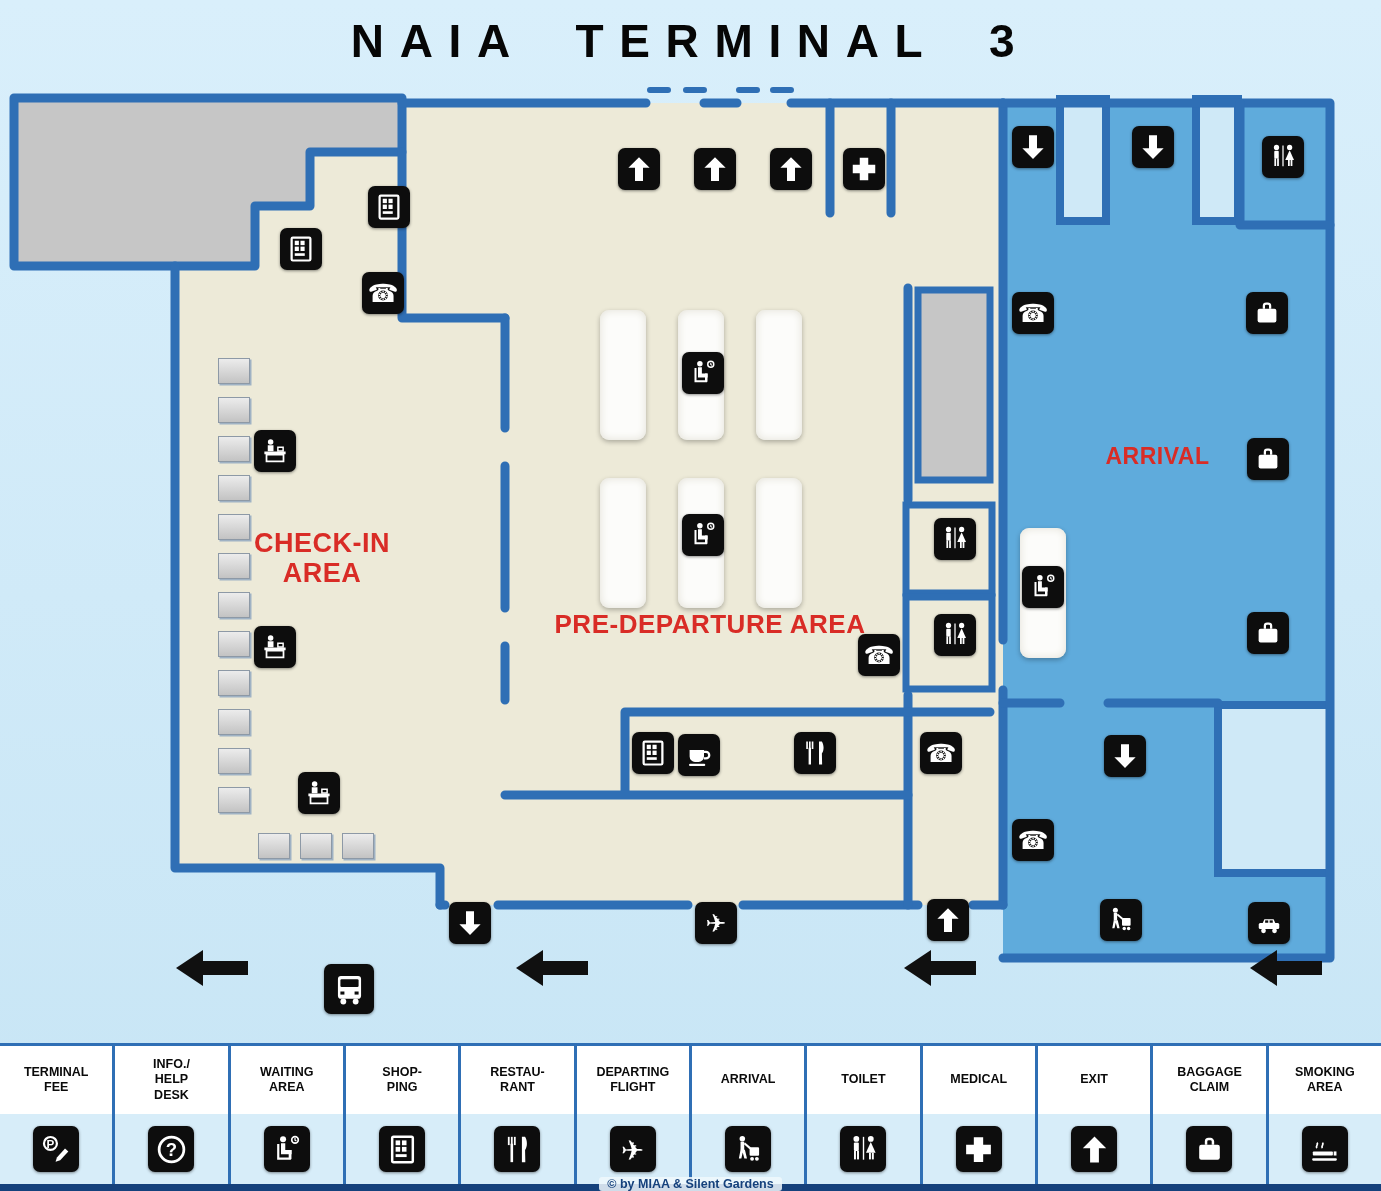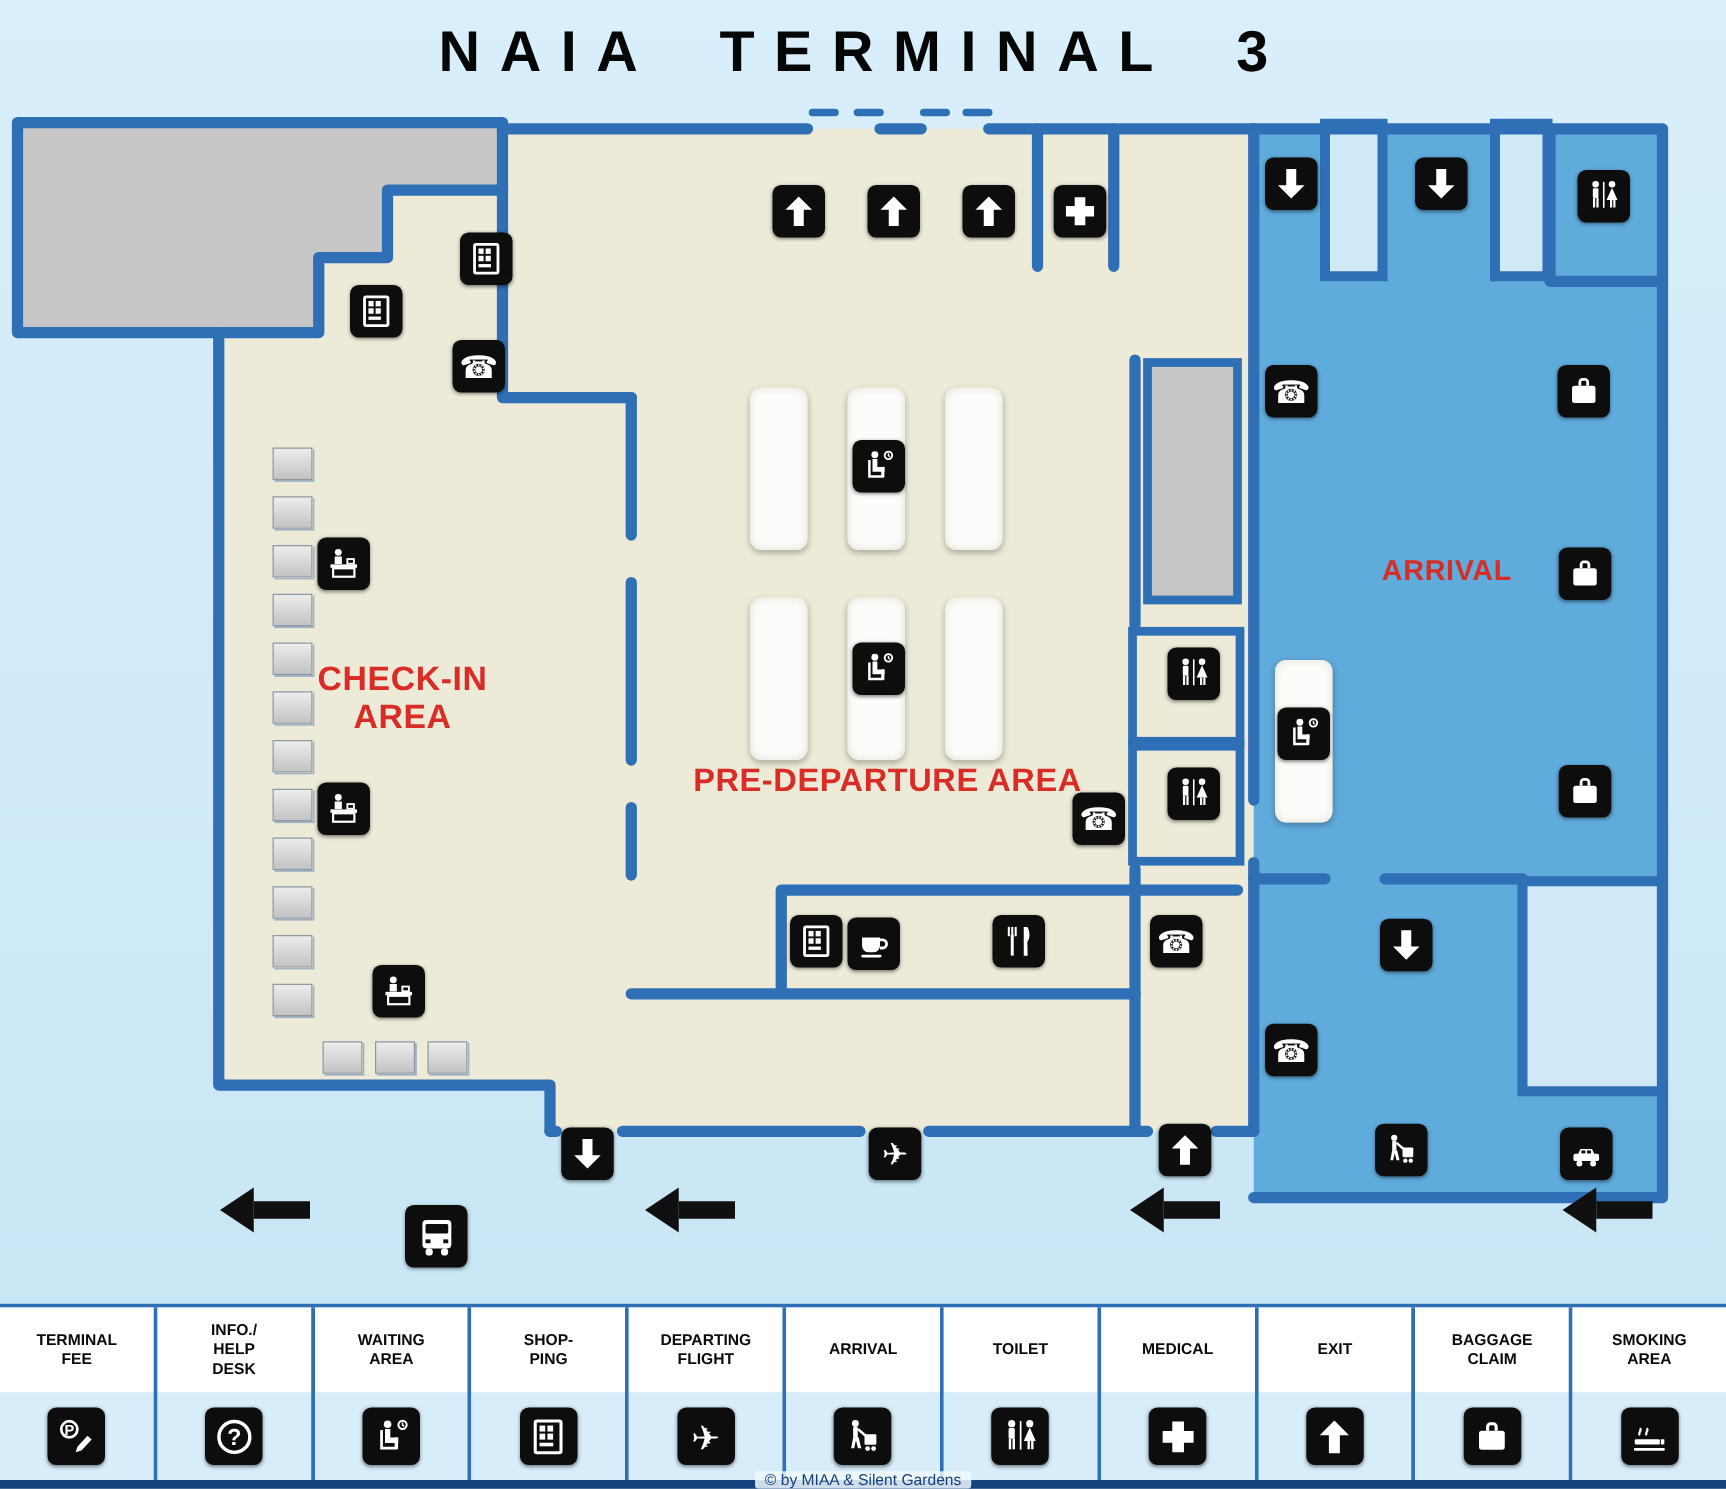--- a/index.html
+++ b/index.html
@@ -52,21 +52,21 @@
   .llabel{
     height:64px;background:#ffffff;display:flex;align-items:center;justify-content:center;
     text-align:center;font-weight:bold;font-size:12.5px;line-height:1.22;color:#0a0a0a;
     white-space:pre-line;padding:2px 1px;
   }
   .licon{flex:1;background:#d7edf9;display:flex;align-items:center;justify-content:center;}
   .ltile{position:static;width:46px;height:46px;}
   .ltile .isvg{width:33px;height:33px;}
   .copyright{
     position:absolute;left:0;right:0;bottom:0;text-align:center;z-index:5;
-    font-size:12.5px;font-weight:normal;color:#15417c;
+    font-size:12.5px;font-weight:bold;color:#15417c;
   }
   .copyright span{background:rgba(240,248,253,.85);padding:0 8px;border-radius:3px;}
 </style>
 </head>
 <body>
 
 <svg width="0" height="0" style="position:absolute" aria-hidden="true">
   <defs>
     <symbol id="sym-arrow-up" viewBox="0 0 24 24">
         <g fill="#fff">
@@ -516,20 +516,31 @@
 PING</div>
       <div class="licon">
         <div class="tile ltile">
           <svg class="isvg" viewBox="0 0 24 24">
             <use href="#sym-shop"></use>
           </svg>
         </div>
       </div>
     </div>
     <div class="lcol">
+      <div class="llabel">RESTAU-
+RANT</div>
+      <div class="licon">
+        <div class="tile ltile">
+          <svg class="isvg" viewBox="0 0 24 24">
+            <use href="#sym-fork"></use>
+          </svg>
+        </div>
+      </div>
+    </div>
+    <div class="lcol">
       <div class="llabel">DEPARTING
 FLIGHT</div>
       <div class="licon">
         <div class="tile ltile">
           <svg class="isvg" viewBox="0 0 24 24">
             <use href="#sym-plane"></use>
           </svg>
         </div>
       </div>
     </div>

